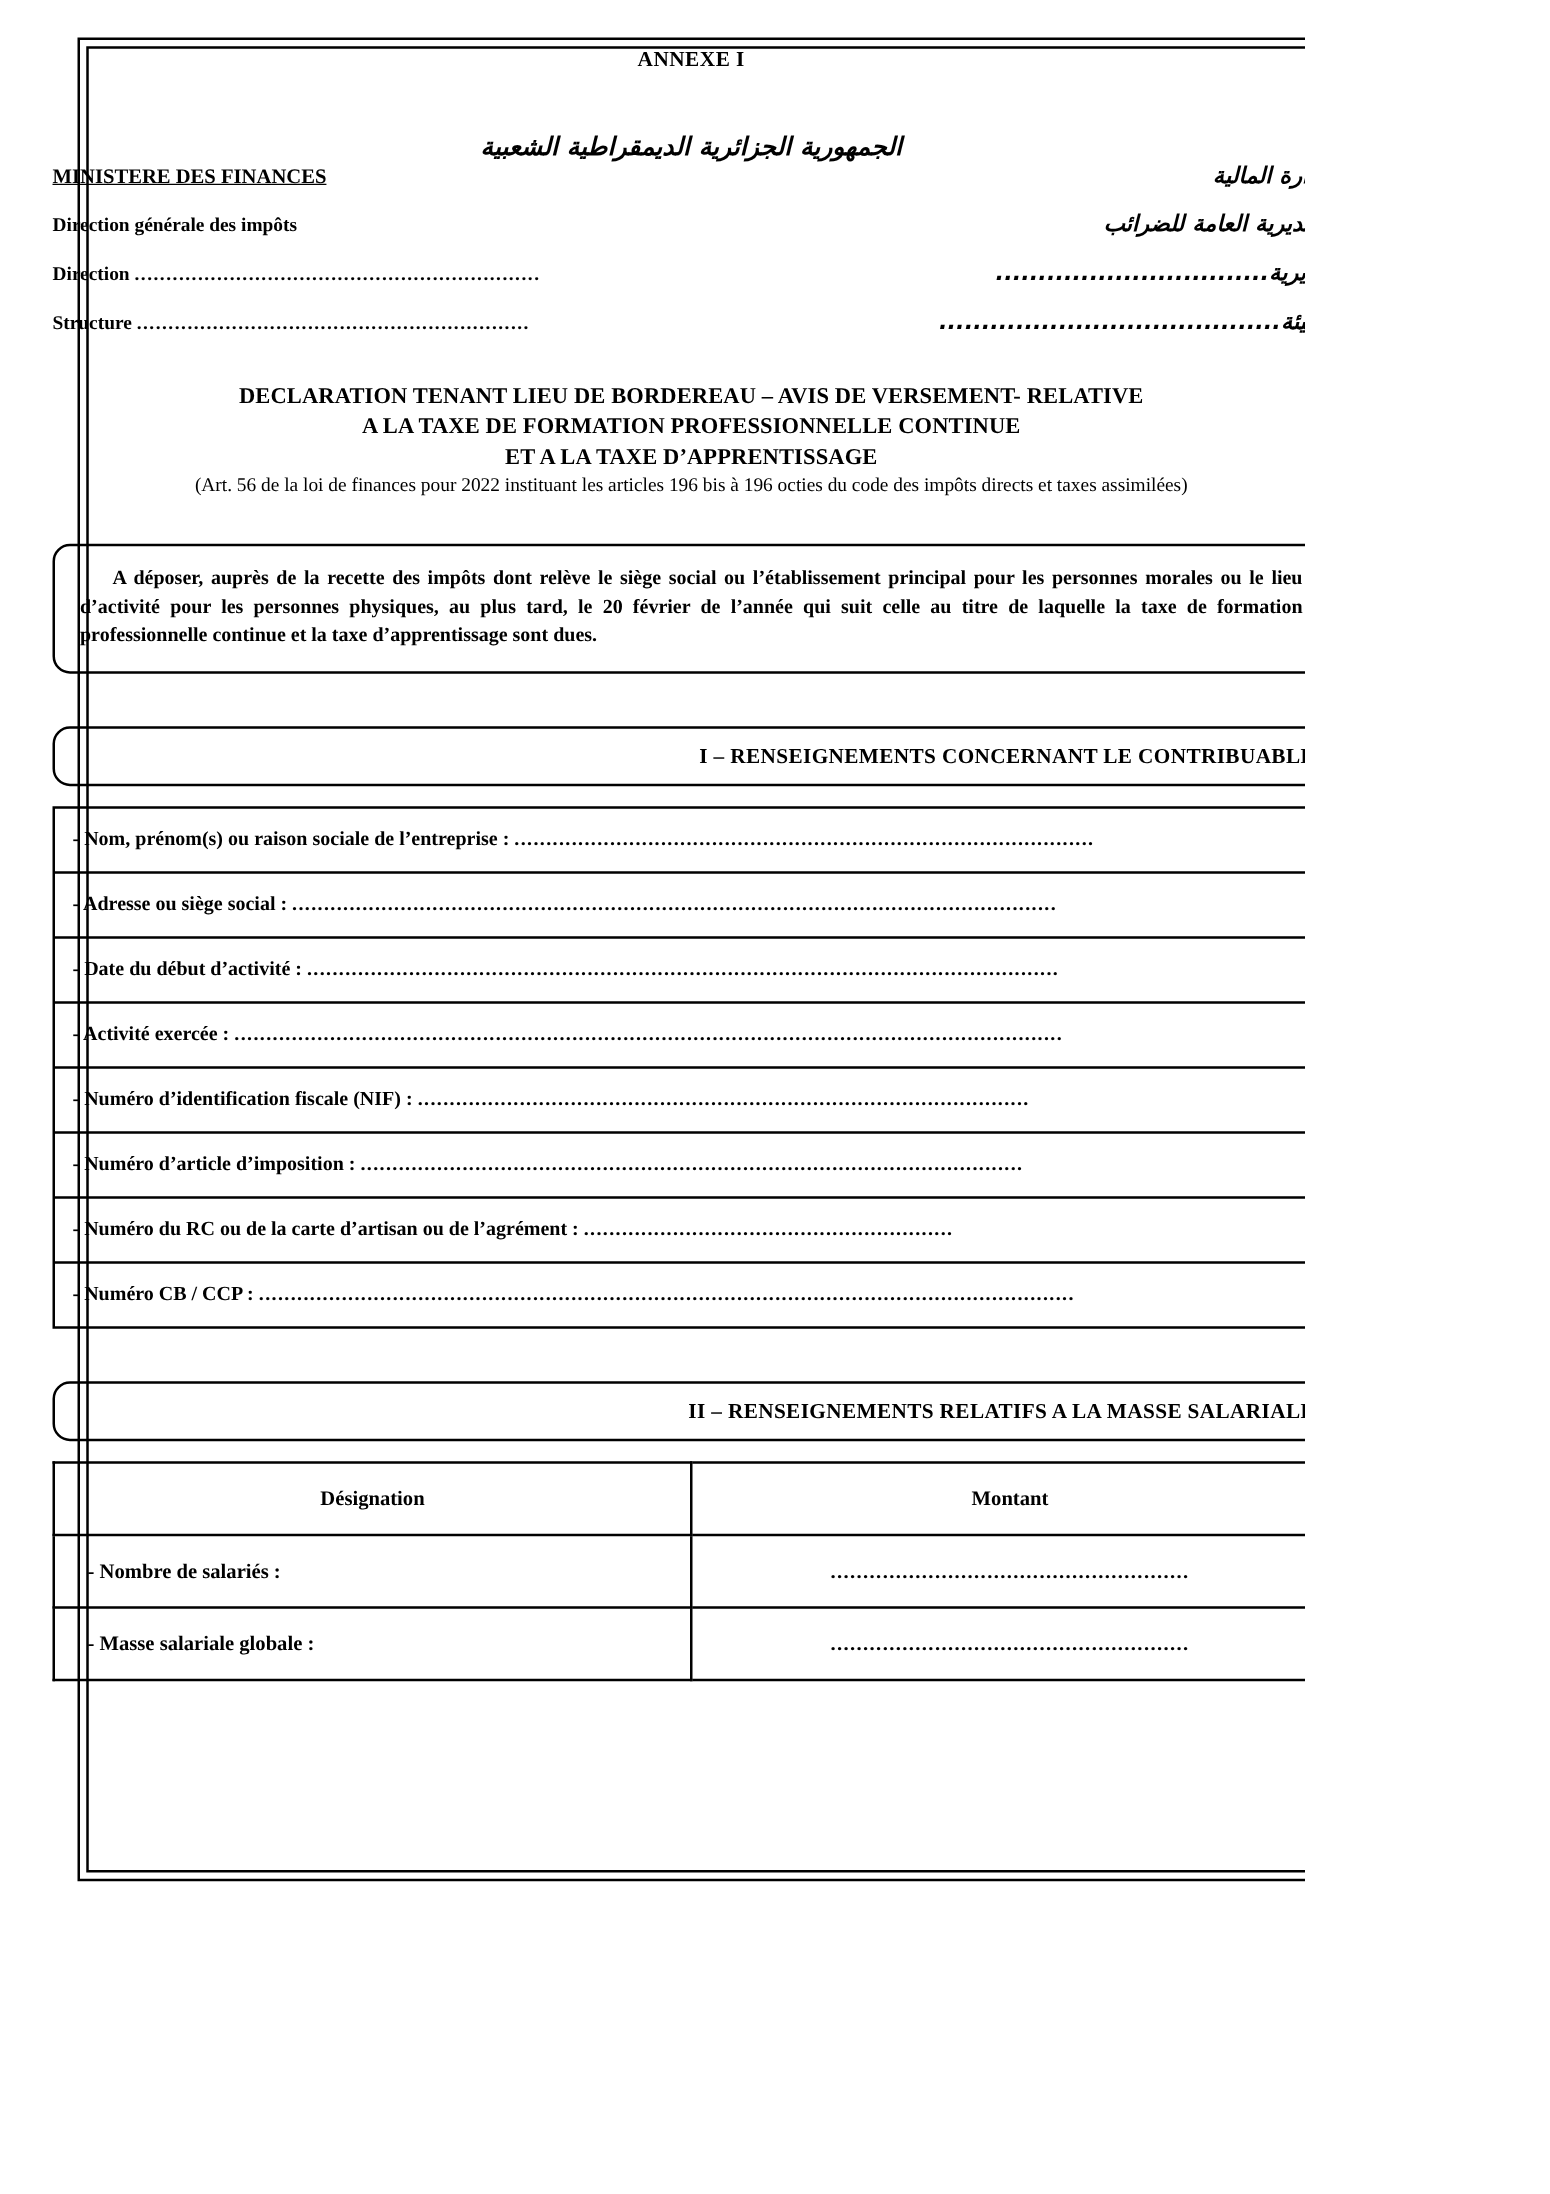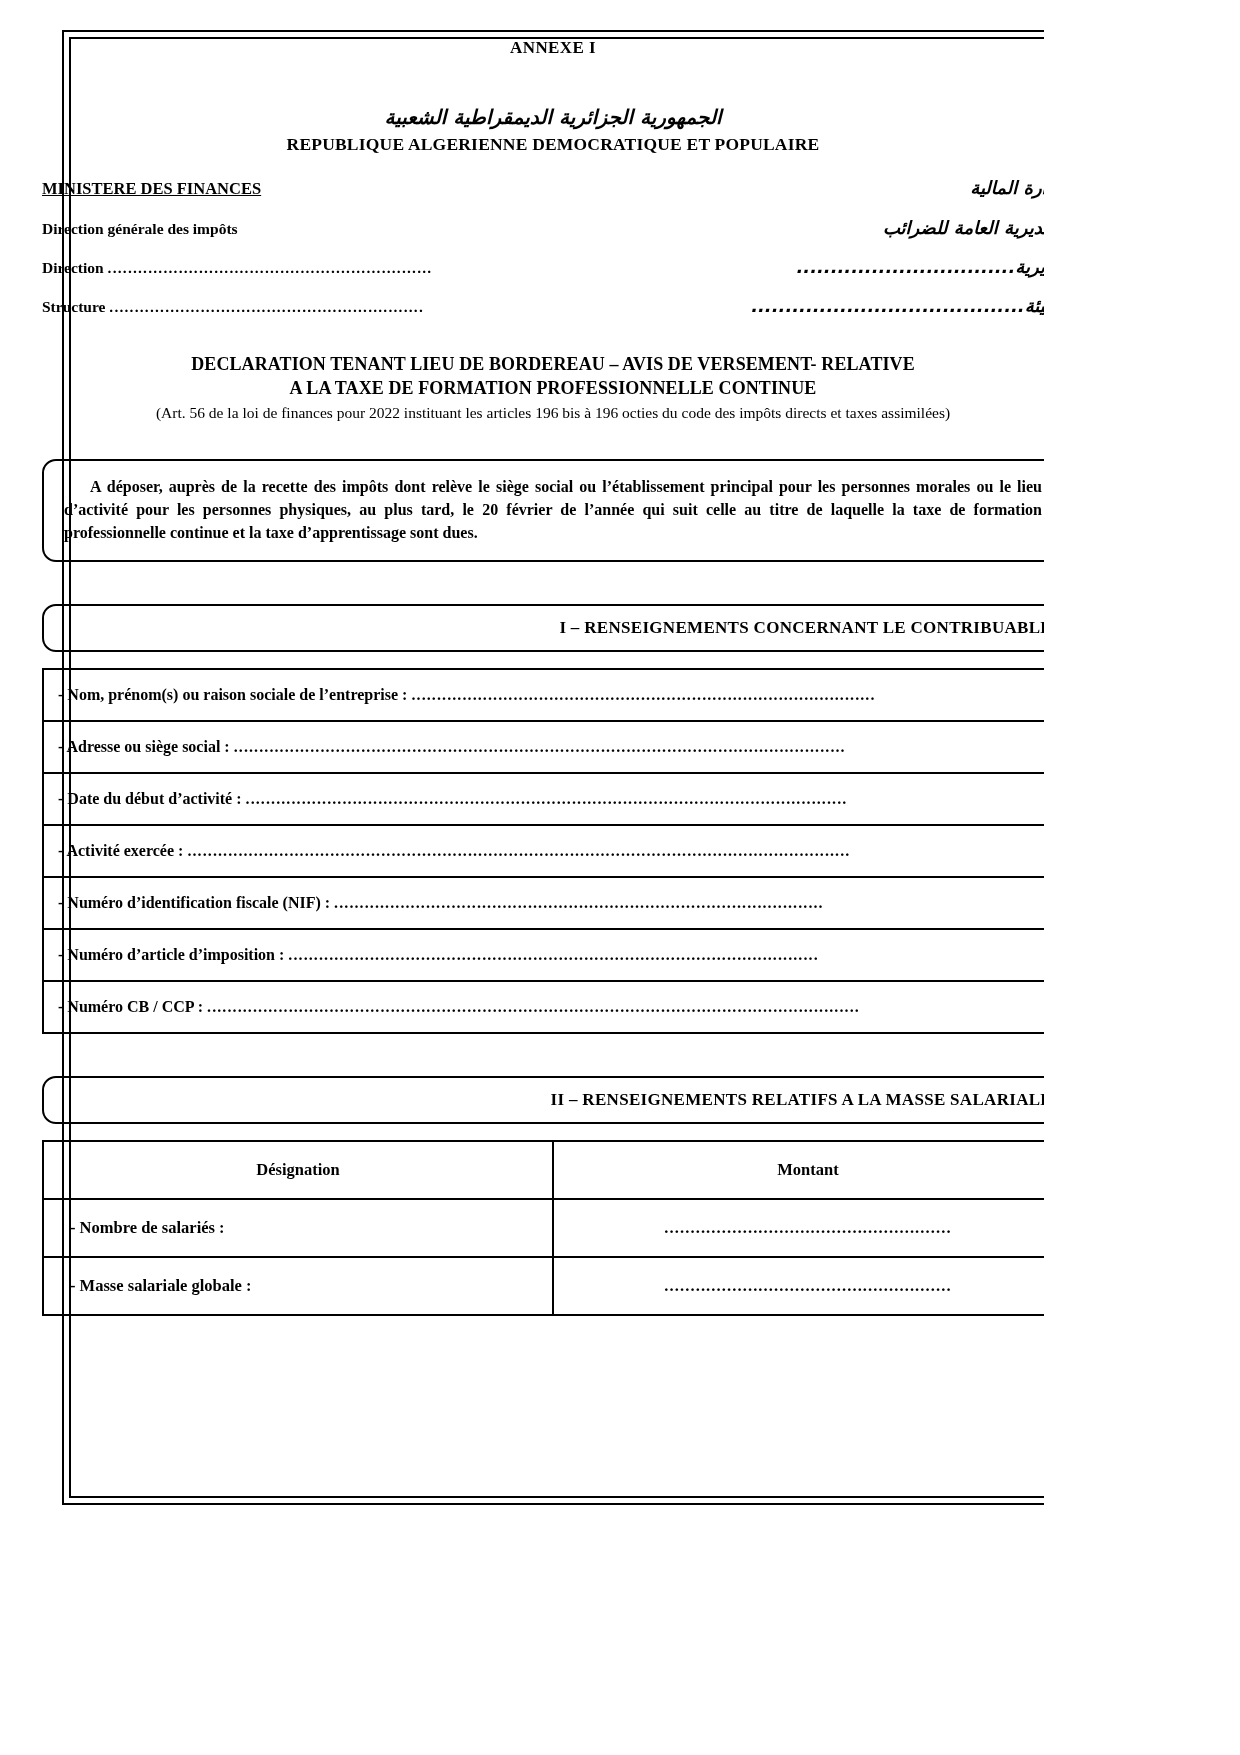--- a/index.html
+++ b/index.html
@@ -205,21 +205,20 @@
 
   <div class="frame-outer">
     <div class="frame-inner"></div>
   </div>
 
   <div class="content">
 
     <div class="annexe-title">ANNEXE I</div>
 
     <div class="rep-ar arabic">الجمهورية الجزائرية الديمقراطية الشعبية</div>
-    <div class="rep-fr">REPUBLIQUE ALGERIENNE DEMOCRATIQUE ET POPULAIRE</div>
 
     <div class="hdr-row">
       <div class="hdr-left">MINISTERE DES FINANCES</div>
       <div class="hdr-right arabic">وزارة المالية</div>
     </div>
 
     <div class="hdr-row">
       <div class="hdr-left-reg">Direction générale des impôts</div>
       <div class="hdr-right arabic">المديرية العامة للضرائب</div>
     </div>
@@ -242,20 +241,21 @@
         <span class="dots">..............................................................</span>
       </div>
       <div class="hdr-right arabic">
         <span>الهيئة</span><span class="dots">........................................</span>
       </div>
     </div>
 
     <div class="title-block">
       <div class="tline">DECLARATION TENANT LIEU DE BORDEREAU – AVIS DE VERSEMENT- RELATIVE</div>
       <div class="tline">A LA TAXE DE FORMATION PROFESSIONNELLE CONTINUE</div>
+      <div class="tline">ET A LA TAXE D’APPRENTISSAGE</div>
       <div class="subline">(Art. 56 de la loi de finances pour 2022 instituant les articles 196 bis à 196 octies du code des impôts directs et taxes assimilées)</div>
     </div>
 
     <div class="notice-box">
       <p>A déposer, auprès de la recette des impôts dont relève le siège social ou l’établissement principal pour les personnes morales ou le lieu d’activité pour les personnes physiques, au plus tard, le 20 février de l’année qui suit celle au titre de laquelle la taxe de formation professionnelle continue et la taxe d’apprentissage sont dues.</p>
     </div>
 
     <div class="section-head">I – RENSEIGNEMENTS CONCERNANT LE CONTRIBUABLE</div>
 
     <div class="fields-box">
@@ -269,20 +269,23 @@
         <span class="field-label">- Date du début d’activité : </span><span class="field-dots">......................................................................................................................</span>
       </div>
       <div class="field-row">
         <span class="field-label">- Activité exercée : </span><span class="field-dots">..................................................................................................................................</span>
       </div>
       <div class="field-row">
         <span class="field-label">- Numéro d’identification fiscale (NIF) : </span><span class="field-dots">................................................................................................</span>
       </div>
       <div class="field-row">
         <span class="field-label">- Numéro d’article d’imposition : </span><span class="field-dots">........................................................................................................</span>
+      </div>
+      <div class="field-row">
+        <span class="field-label">- Numéro du RC ou de la carte d’artisan ou de l’agrément : </span><span class="field-dots">..........................................................</span>
       </div>
       <div class="field-row">
         <span class="field-label">- Numéro CB / CCP : </span><span class="field-dots">................................................................................................................................</span>
       </div>
     </div>
 
     <div class="section-head">II – RENSEIGNEMENTS RELATIFS A LA MASSE SALARIALE</div>
 
     <table class="sal-table">
       <colgroup>

